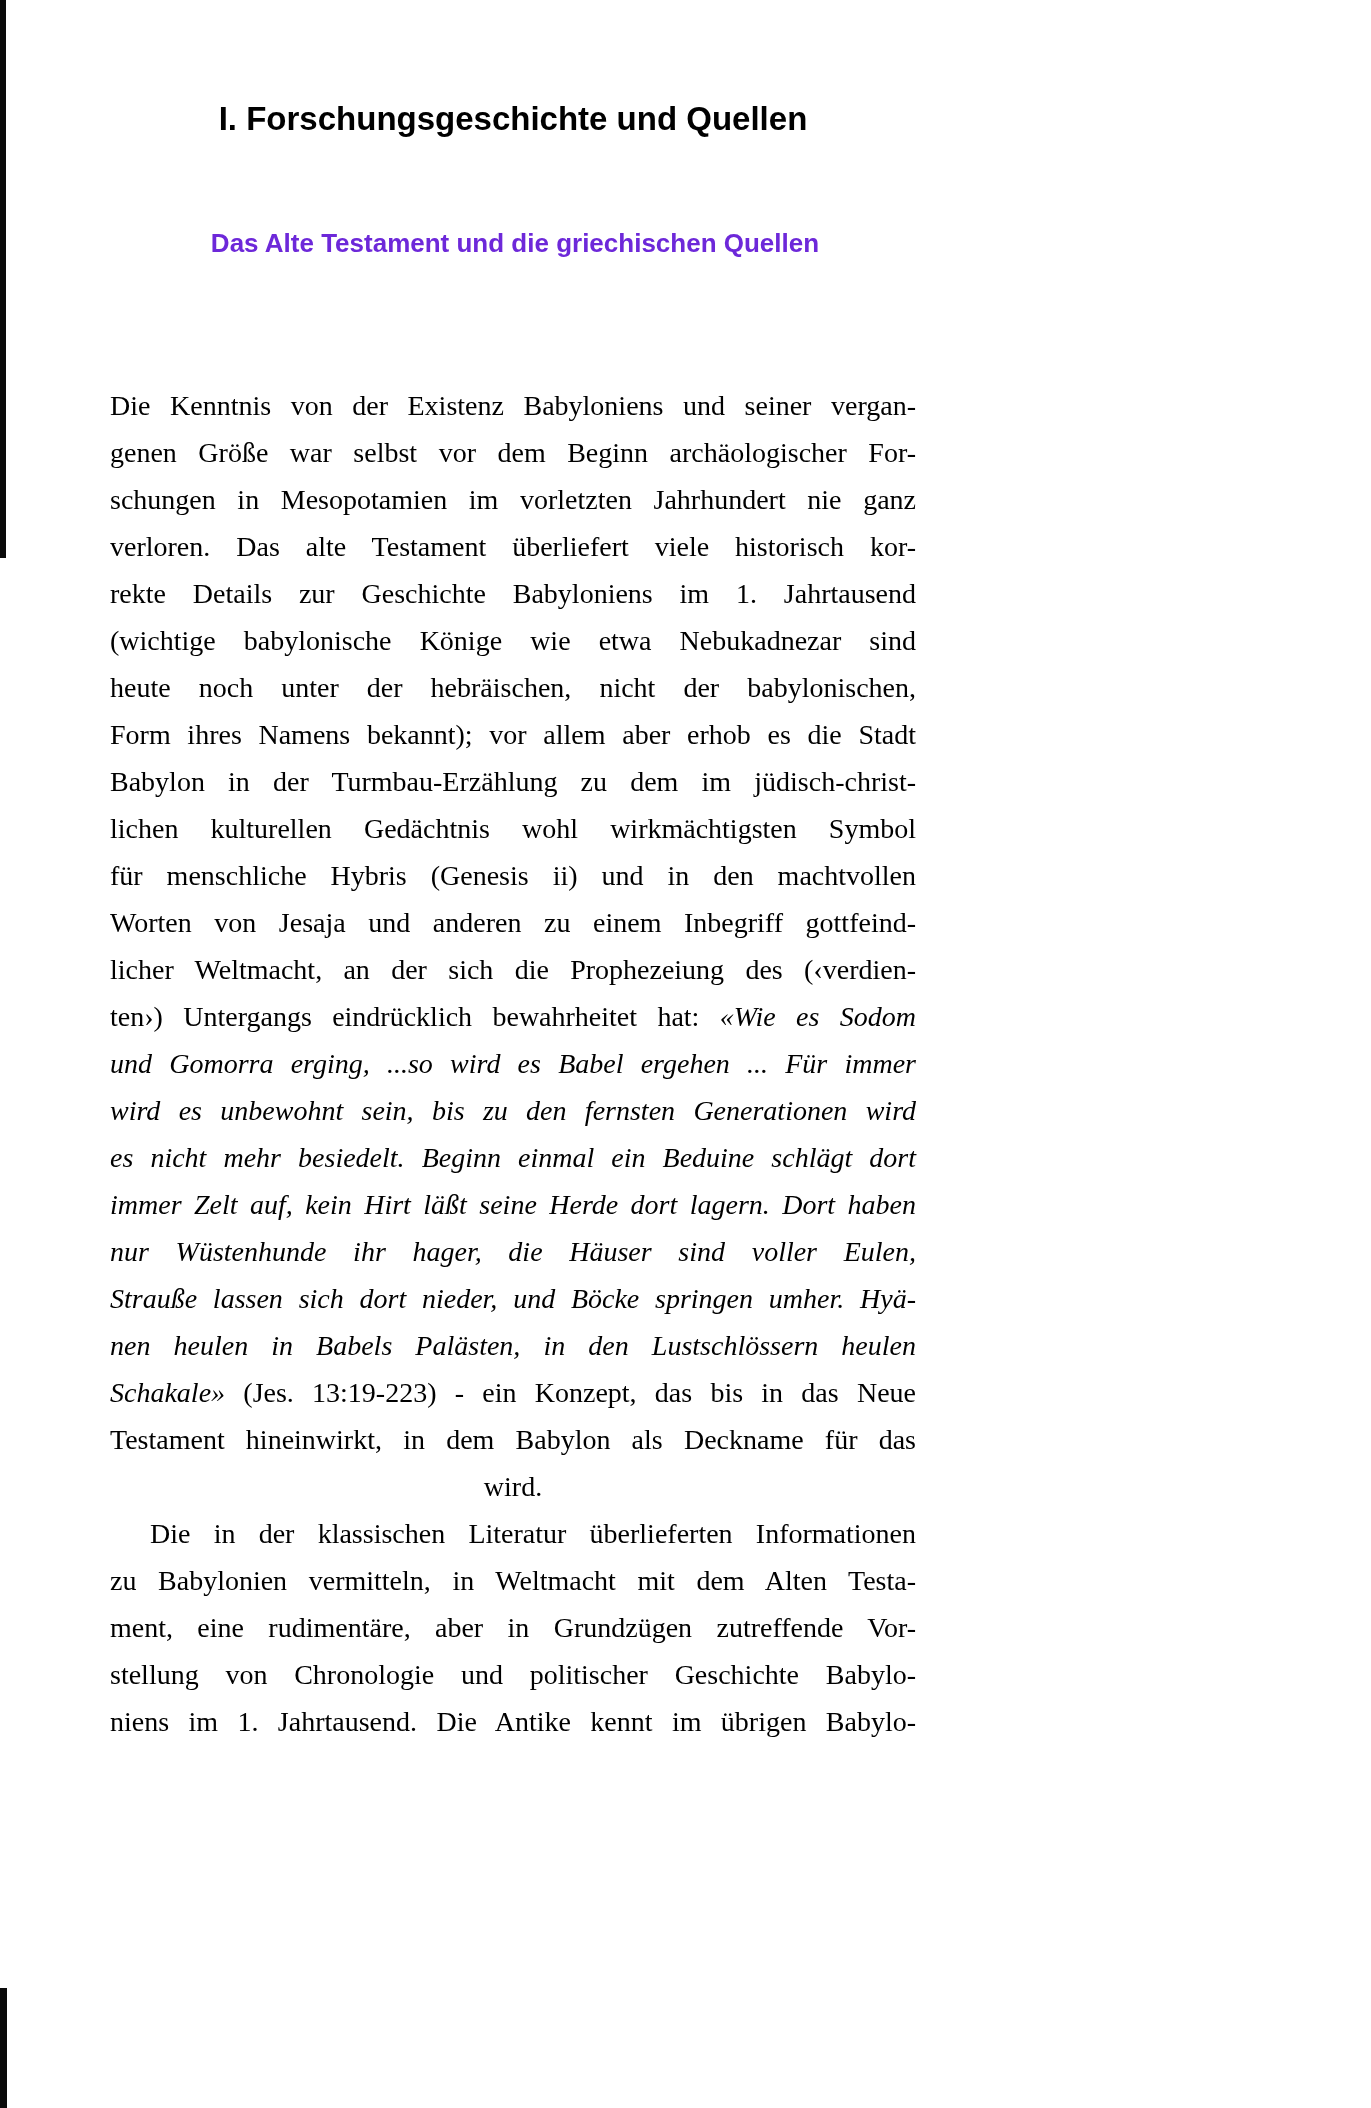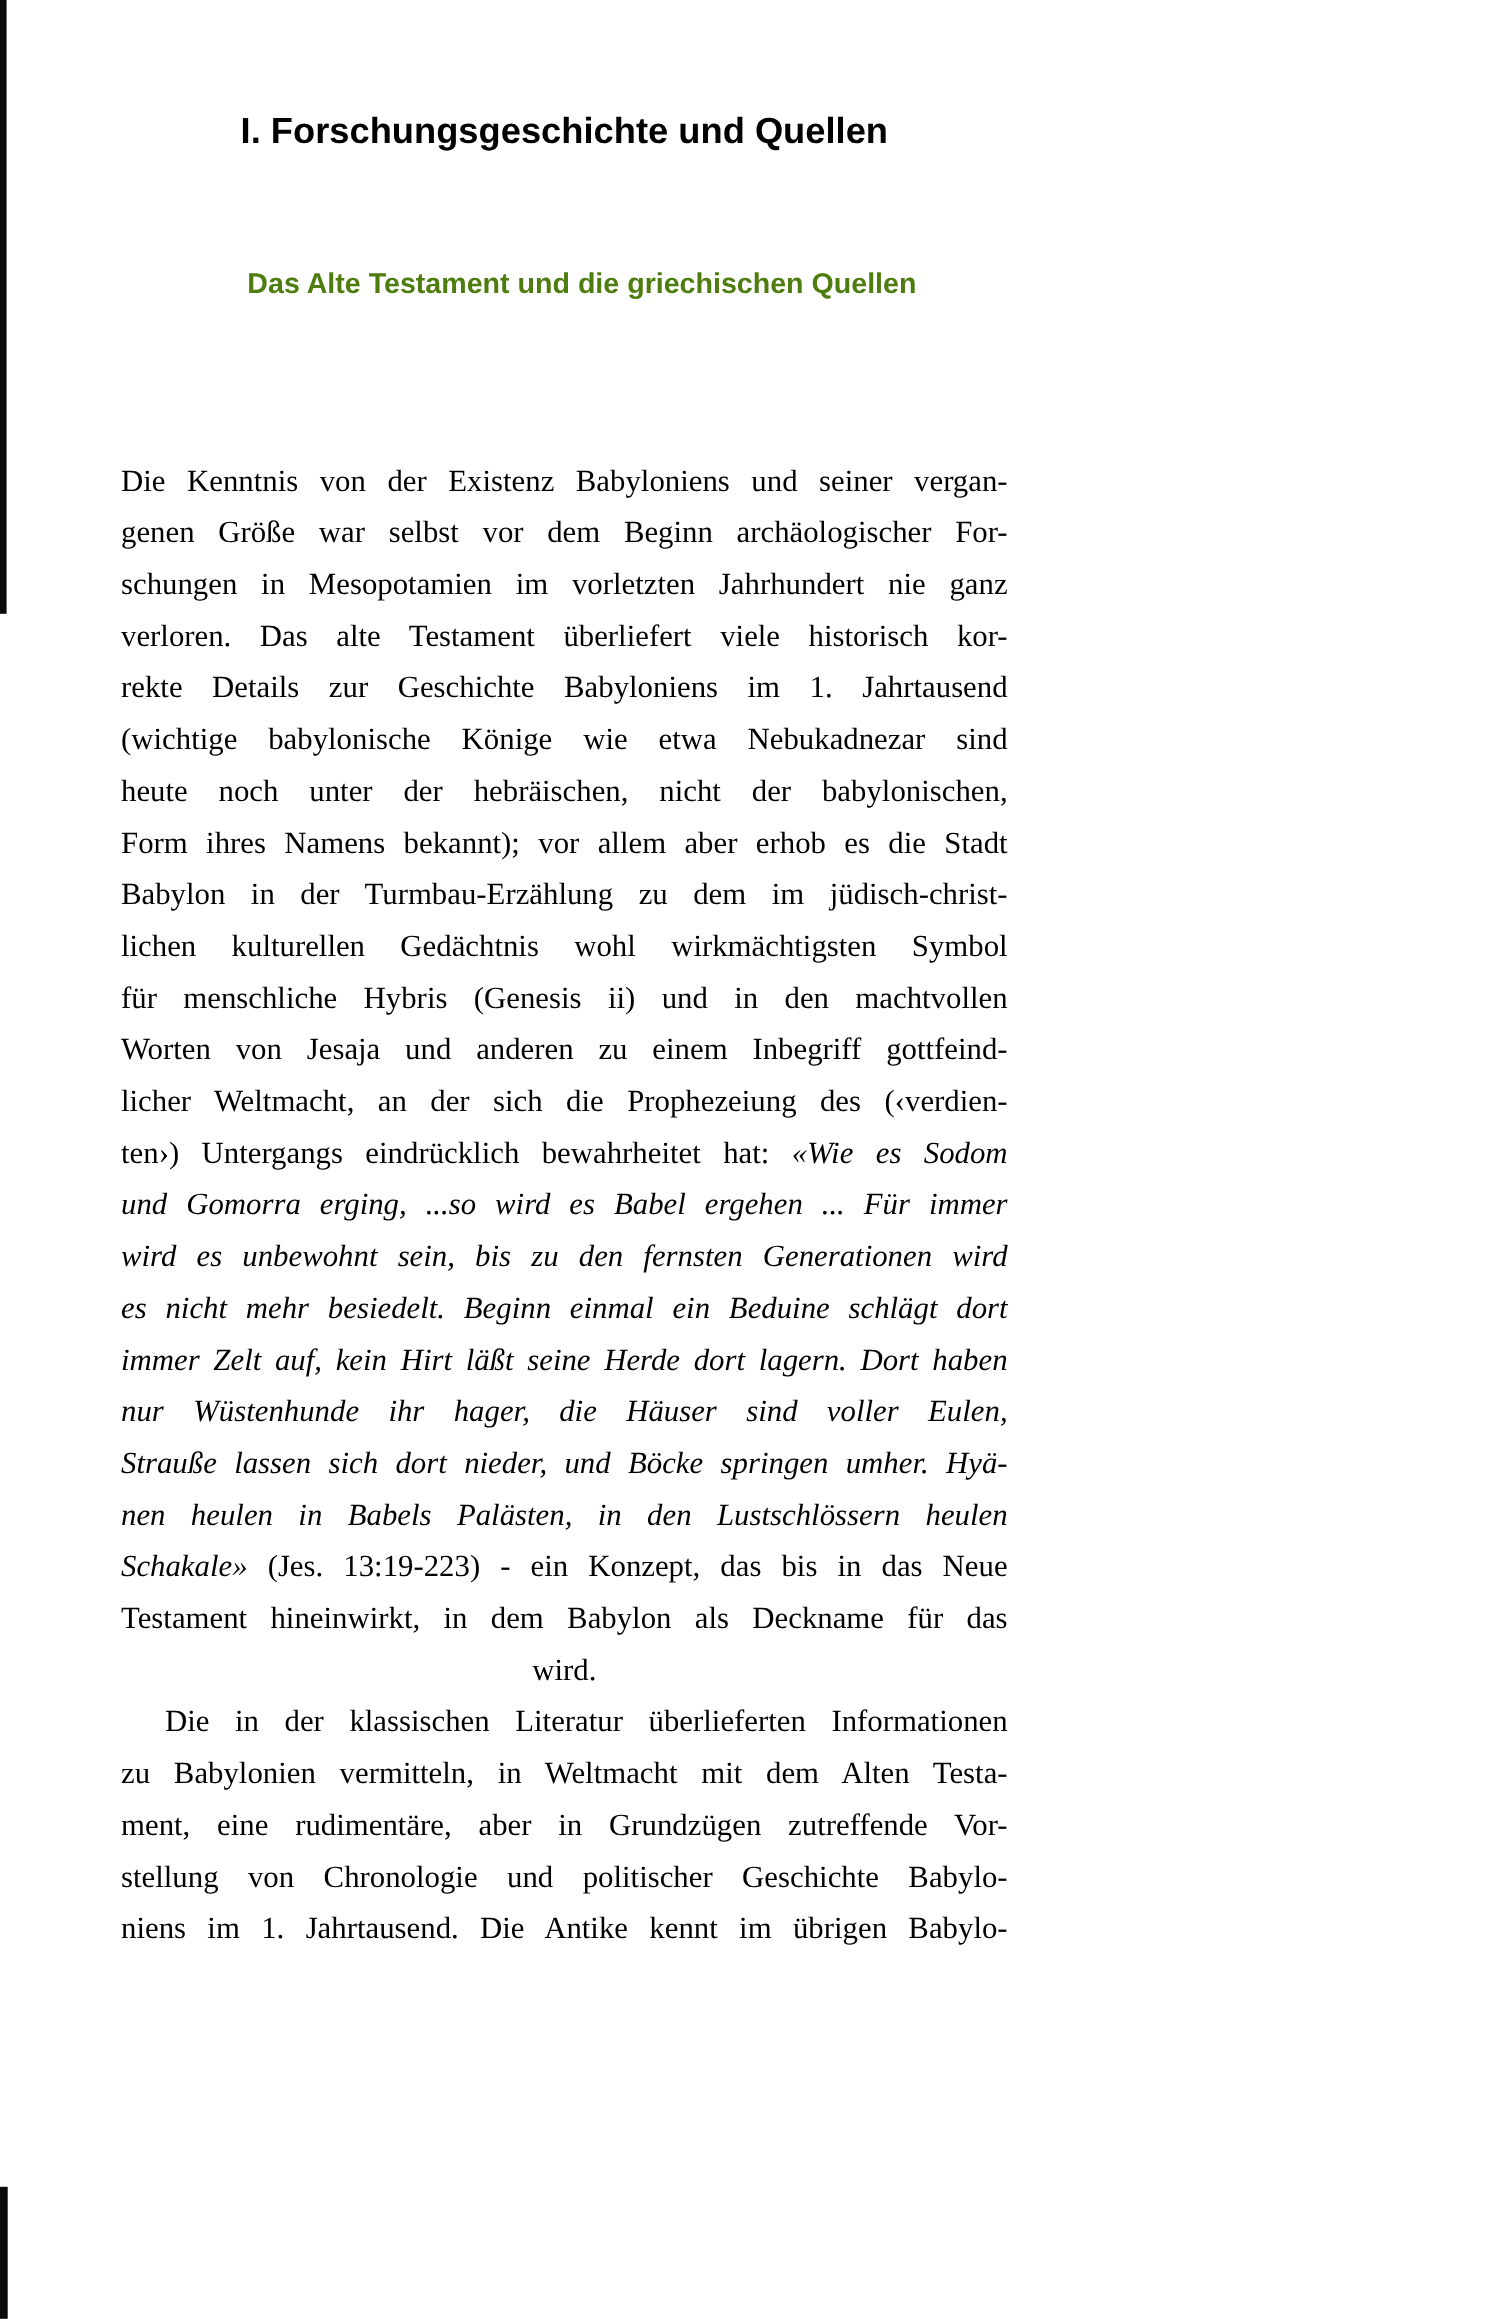--- a/index.html
+++ b/index.html
@@ -35,35 +35,34 @@
     font-weight: 700;
     font-size: 33px;
     line-height: 42px;
     color: #000000;
   }
   .section-heading {
     position: absolute;
     top: 224px;
     left: 110px;
     width: 806px;
-    margin: 16px;
+    margin: 2px;
     text-align: center;
     font-family: "Liberation Sans", sans-serif;
     font-weight: 700;
     font-size: 26px;
     line-height: 34px;
-    color: #4d7c0f;
+    color: #6d28d9;
   }
   .body-block {
     position: absolute;
     top: 382px;
     left: 110px;
     width: 806px;
     color: #000000;
-    margin-top: 32px;
   }
   .line {
     height: 47px;
     line-height: 47px;
     font-family: "Liberation Serif", serif;
     font-size: 28px;
     white-space: nowrap;
     text-align: center;
   }
   .line.justified {

